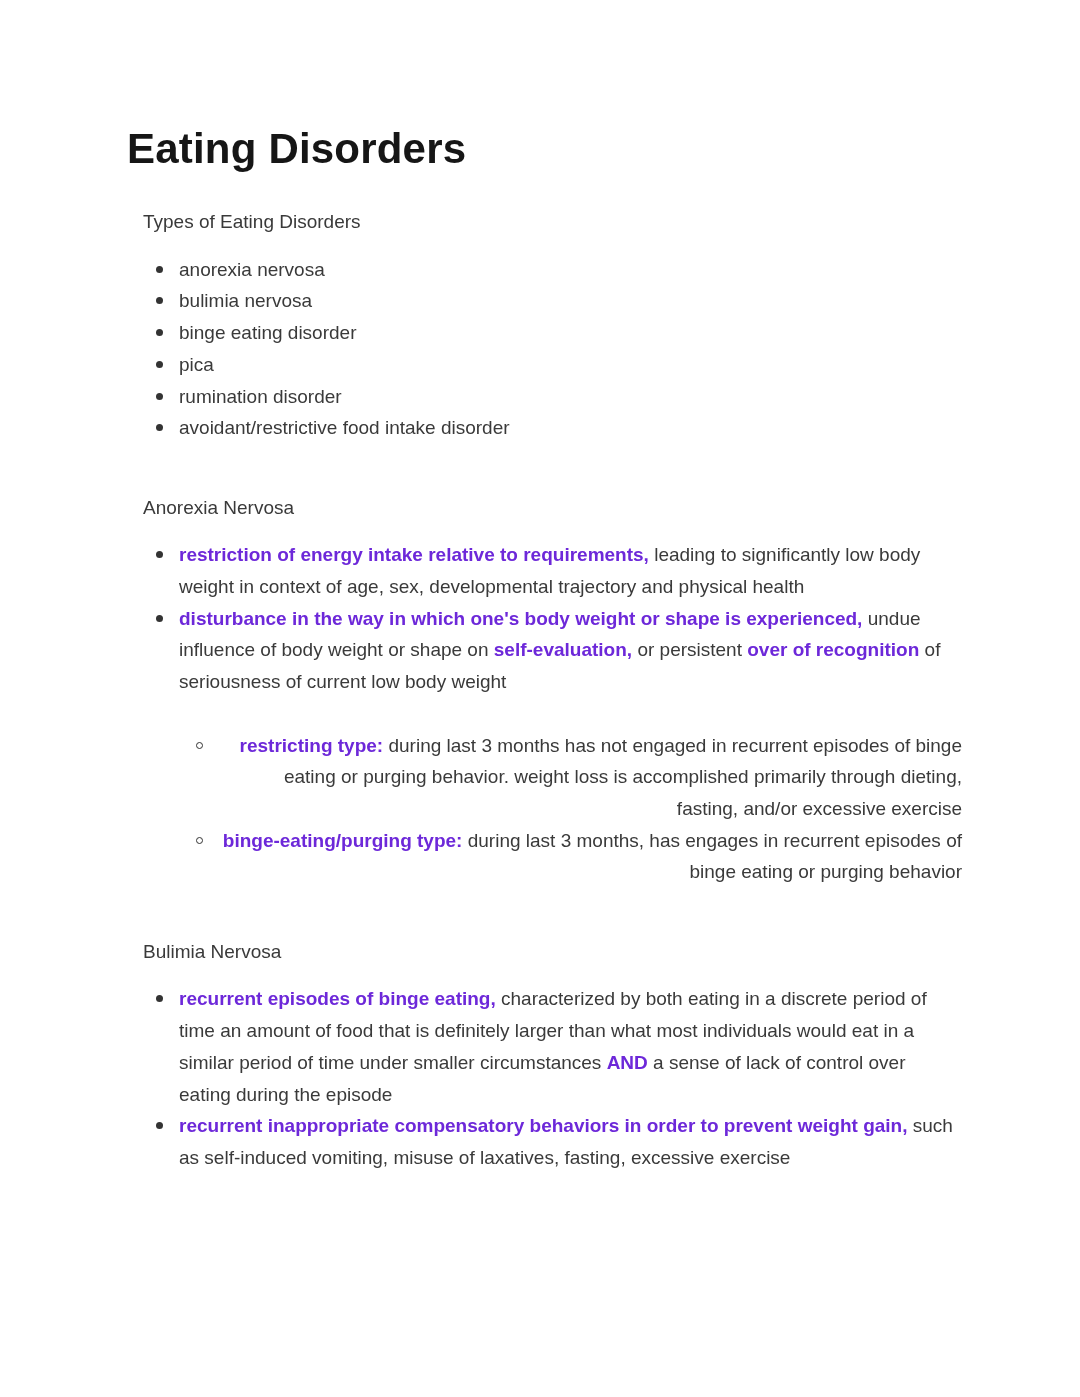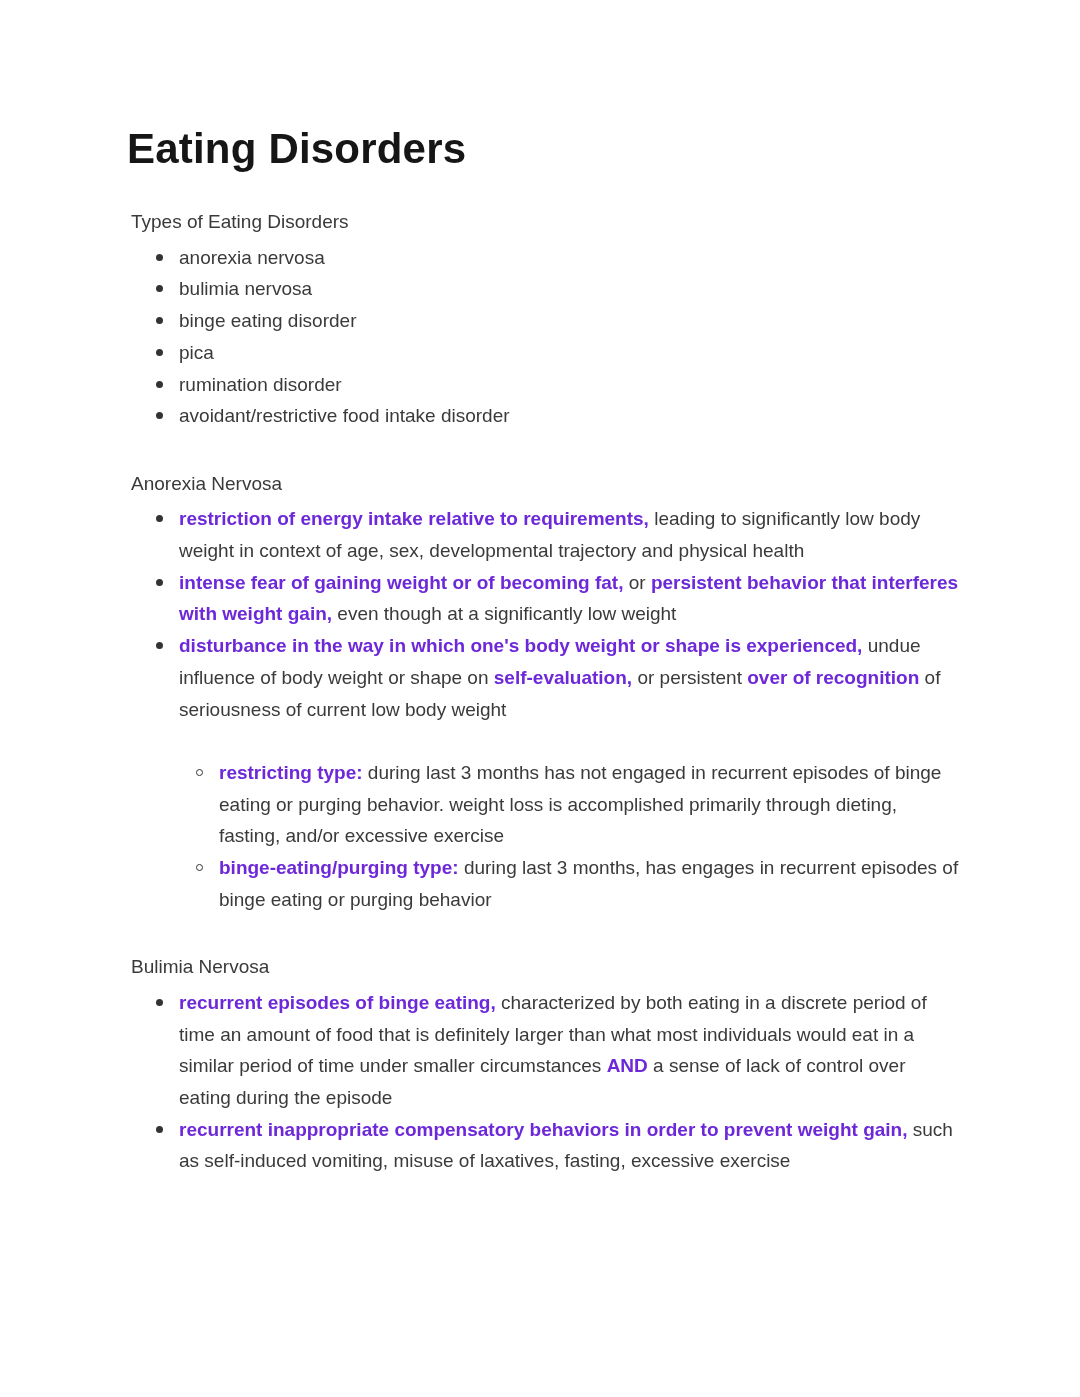--- a/index.html
+++ b/index.html
@@ -19,29 +19,29 @@
   }
   h1.page-title {
     margin: 0 0 30px 0;
     font-size: 42px;
     line-height: 54px;
     font-weight: 700;
     color: #161616;
     letter-spacing: 0.2px;
   }
   .para {
-    margin: 4px;
+    margin: 16px;
     color: #3a3a3a;
   }
   .li1, .li2 {
     position: relative;
     margin: 0;
   }
   .li1 { padding-left: 52px; }
-  .li2 { padding-left: 92px; }
+  .li2 { padding-left: 92px; text-align: right; }
   .li1::before {
     content: "";
     position: absolute;
     left: 29px;
     top: 12px;
     width: 7px;
     height: 7px;
     border-radius: 50%;
     background: #333333;
   }
@@ -76,21 +76,20 @@
   <div class="li1"><span>binge eating disorder</span></div>
   <div class="li1"><span>pica</span></div>
   <div class="li1"><span>rumination disorder</span></div>
   <div class="li1"><span>avoidant/restrictive food intake disorder</span></div>
 
   <div class="spacer"></div>
 
   <p class="para">Anorexia Nervosa</p>
 
   <div class="li1"><strong>restriction of energy intake relative to requirements,</strong><span> leading to significantly low body weight in context of age, sex, developmental trajectory and physical health</span></div>
-  <div class="li1"><strong>intense fear of gaining weight or of becoming fat,</strong><span> or </span><strong>persistent behavior that interferes with weight gain,</strong><span> even though at a significantly low weight</span></div>
   <div class="li1"><strong>disturbance in the way in which one's body weight or shape is experienced,</strong><span> undue influence of body weight or shape on </span><strong>self-evaluation,</strong><span> or persistent </span><strong>over of recognition</strong><span> of seriousness of current low body weight</span></div>
 
   <div class="spacer"></div>
 
   <div class="li2"><strong>restricting type:</strong><span> during last 3 months has not engaged in recurrent episodes of binge eating or purging behavior. weight loss is accomplished primarily through dieting, fasting, and/or excessive exercise</span></div>
   <div class="li2"><strong>binge-eating/purging type:</strong><span> during last 3 months, has engages in recurrent episodes of binge eating or purging behavior</span></div>
 
   <div class="spacer"></div>
 
   <p class="para">Bulimia Nervosa</p>

